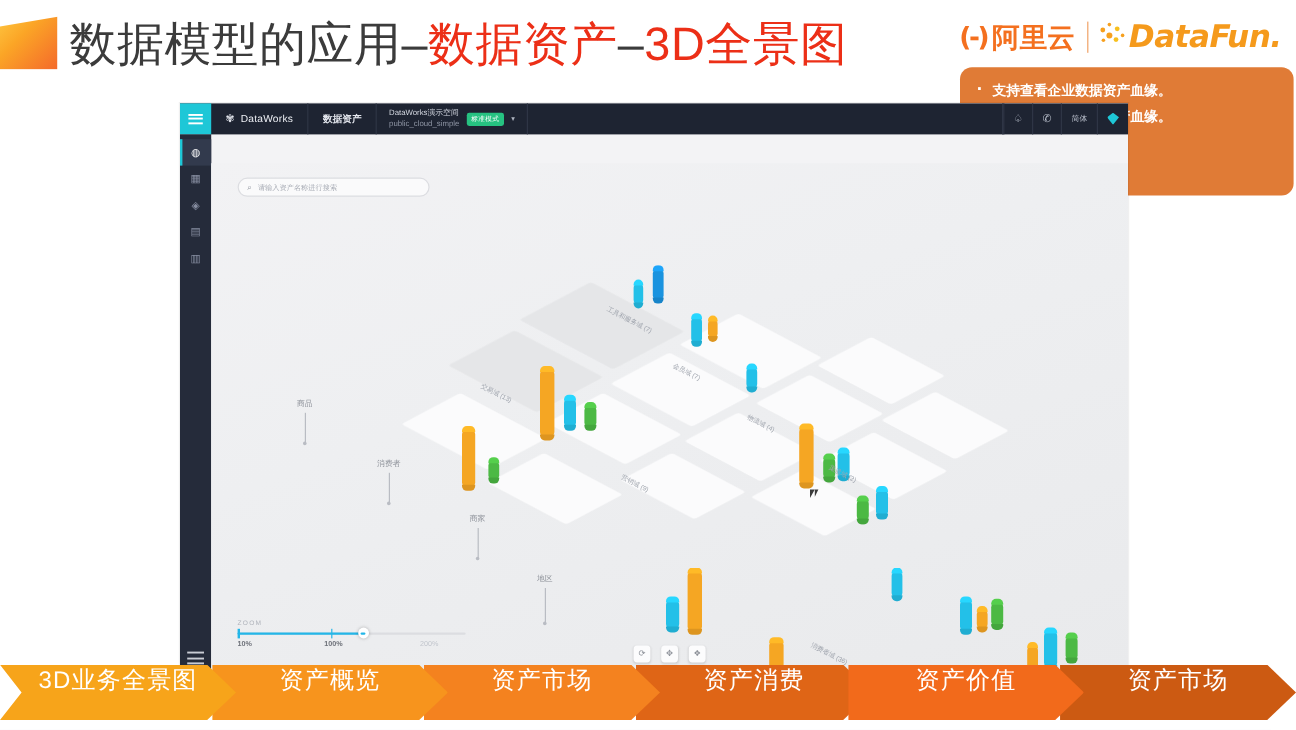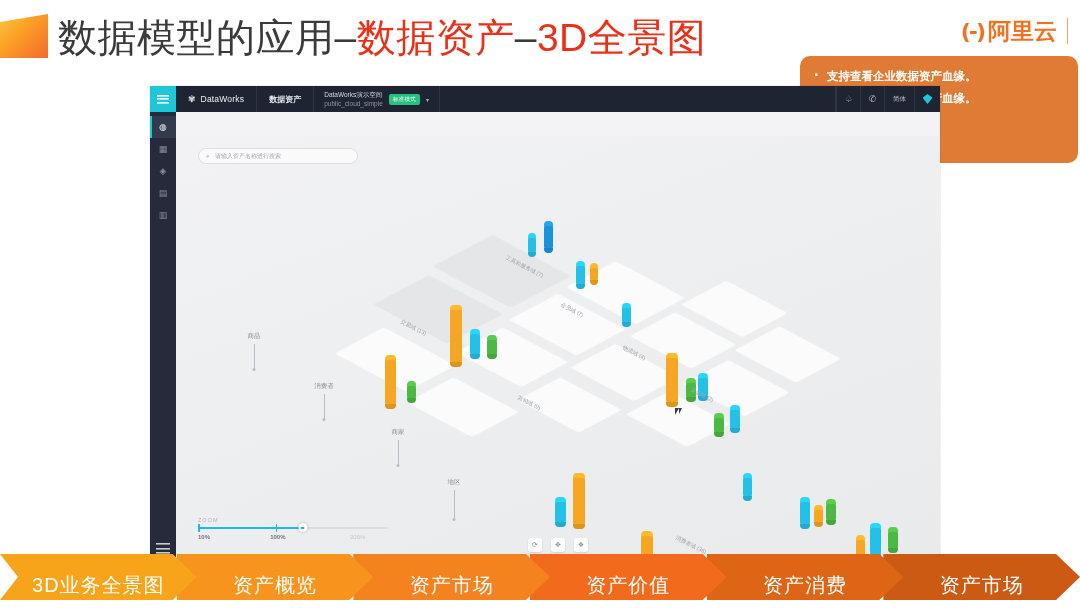--- a/index.html
+++ b/index.html
@@ -246,21 +246,21 @@
       linear-gradient(#c9ccd4,#c9ccd4) 0 100%/100% 1.6px no-repeat;
     z-index:7;
   }
 
   
   .chevbar {
     position:absolute; left:0; bottom:8px; width:1080px; height:46px;
     display:flex; align-items:stretch;
   }
   .chev {
-    position:relative; flex:1; display:flex; align-items:flex-end;
+    position:relative; flex:1; display:flex; align-items:flex-start;
     justify-content:center; color:#fff; font-size:20px;
     letter-spacing:1px; margin-right:-20px;
     clip-path: polygon(0 0, calc(100% - 24px) 0, 100% 50%, calc(100% - 24px) 100%, 0 100%);
   }
   .chev:first-child{
     clip-path: polygon(0 0, calc(100% - 24px) 0, 100% 50%, calc(100% - 24px) 100%, 0 100%, 18px 50%);
   }
   .chev span{ position:relative; top:-1px; }
 </style>
 </head>
@@ -273,20 +273,32 @@
   <div class="slide-title">
     <span>数据模型的应用</span><span>–</span><span class="red">数据资产</span><span>–</span><span class="red">3D全景图</span>
   </div>
 
   <div class="logos">
     <div class="ali-logo">
       <span class="ali-mark">(-)</span>
       <span class="ali-text">阿里云</span>
     </div>
     <div class="logo-sep"></div>
+    <div class="df-logo">
+      <span class="df-dots">
+        <i style="left:0;top:4px;width:4px;height:4px;"></i>
+        <i style="left:6px;top:0px;width:3px;height:3px;"></i>
+        <i style="left:5px;top:8px;width:5px;height:5px;"></i>
+        <i style="left:12px;top:3px;width:4px;height:4px;background:#f7c01e;"></i>
+        <i style="left:1px;top:13px;width:3px;height:3px;"></i>
+        <i style="left:11px;top:12px;width:4px;height:4px;background:#f7c01e;"></i>
+        <i style="left:17px;top:9px;width:3px;height:3px;"></i>
+      </span>
+      <span class="df-text">DataFun.</span>
+    </div>
   </div>
 
   <ul class="callout">
     <li>支持查看企业数据资产血缘。</li>
     <li>支持查看企业数据资产血缘。</li>
     <li>具备全局搜索能力；</li>
     <li>支持查看资产详情；</li>
   </ul>
 
   <div class="app">
@@ -475,24 +487,24 @@
   <div class="chevbar">
     <div class="chev" style="background:#f7a41a;z-index:6;">
         <span>3D业务全景图</span>
       </div>
     <div class="chev" style="background:#f7941d;z-index:5;">
         <span>资产概览</span>
       </div>
     <div class="chev" style="background:#f4821f;z-index:4;">
         <span>资产市场</span>
       </div>
+    <div class="chev" style="background:#df6516;z-index:2;">
+        <span>资产消费</span>
+      </div>
     <div class="chev" style="background:#f26a1b;z-index:3;">
         <span>资产价值</span>
       </div>
-    <div class="chev" style="background:#df6516;z-index:2;">
-        <span>资产消费</span>
-      </div>
     <div class="chev" style="background:#cc5a12;z-index:1;margin-right:0;">
         <span>资产市场</span>
       </div>
   </div>
 
 </div>
 
 </body></html>

